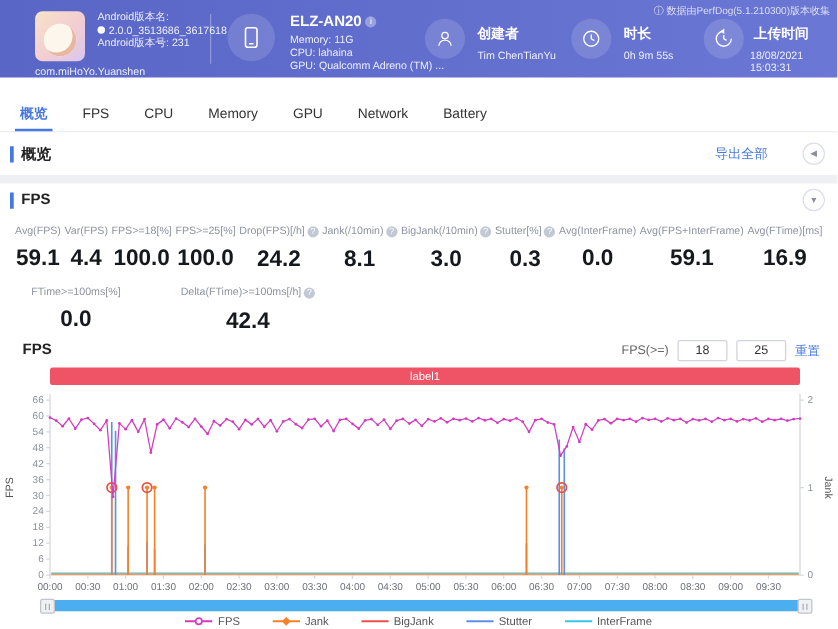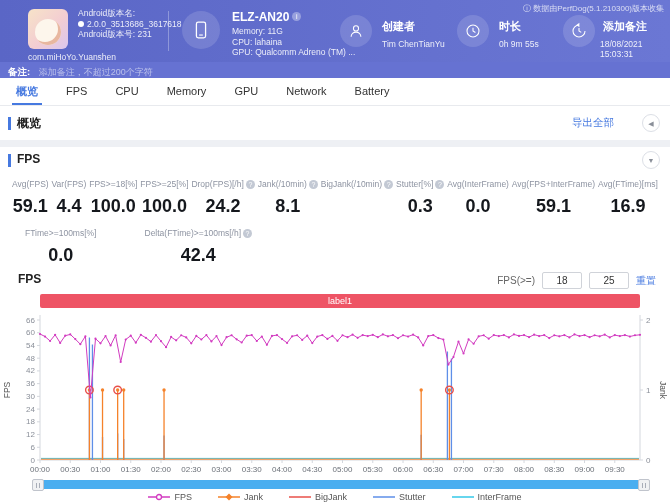--- a/index.html
+++ b/index.html
@@ -153,29 +153,25 @@
     </div>
 
     <div class="circ c-sm c-up">
       <svg width="18" height="18" viewBox="0 0 24 24">
           <path d="M12,4 a8,8 0 1 0 8,8" fill="none" stroke="#fff" stroke-width="1.4"></path>
           <polygon points="12.5,1 12.5,7 8.5,4" fill="#fff"></polygon>
           <path d="M12,8 V12 L15,13.8" fill="none" stroke="#fff" stroke-width="1.4"></path>
         </svg>
     </div>
     <div class="kv kv-up">
-      <div class="k">添加备注</div>
+      <div class="k">上传时间</div>
       <div class="v">18/08/2021 15:03:31</div>
     </div>
   </div>
 
-  <div class="note">
-    <span class="nl">备注:</span>
-    <span class="np">添加备注，不超过200个字符</span>
-  </div>
 
   <div class="tabs" id="tab-bar">
       <div class="tab active">概览</div>
       <div class="tab">FPS</div>
       <div class="tab">CPU</div>
       <div class="tab">Memory</div>
       <div class="tab">GPU</div>
       <div class="tab">Network</div>
       <div class="tab">Battery</div>
     </div>
@@ -215,20 +211,21 @@
       <div class="mcell">
         <div class="mlab">Drop(FPS)[/h]<span class="info-g">?</span></div>
         <div class="mval">24.2</div>
       </div>
       <div class="mcell">
         <div class="mlab">Jank(/10min)<span class="info-g">?</span></div>
         <div class="mval">8.1</div>
       </div>
       <div class="mcell">
         <div class="mlab">BigJank(/10min)<span class="info-g">?</span></div>
+        <div class="mval">3.0</div>
       </div>
       <div class="mcell">
         <div class="mlab">Stutter[%]<span class="info-g">?</span></div>
         <div class="mval">0.3</div>
       </div>
       <div class="mcell">
         <div class="mlab">Avg(InterFrame)</div>
         <div class="mval">0.0</div>
       </div>
       <div class="mcell">

